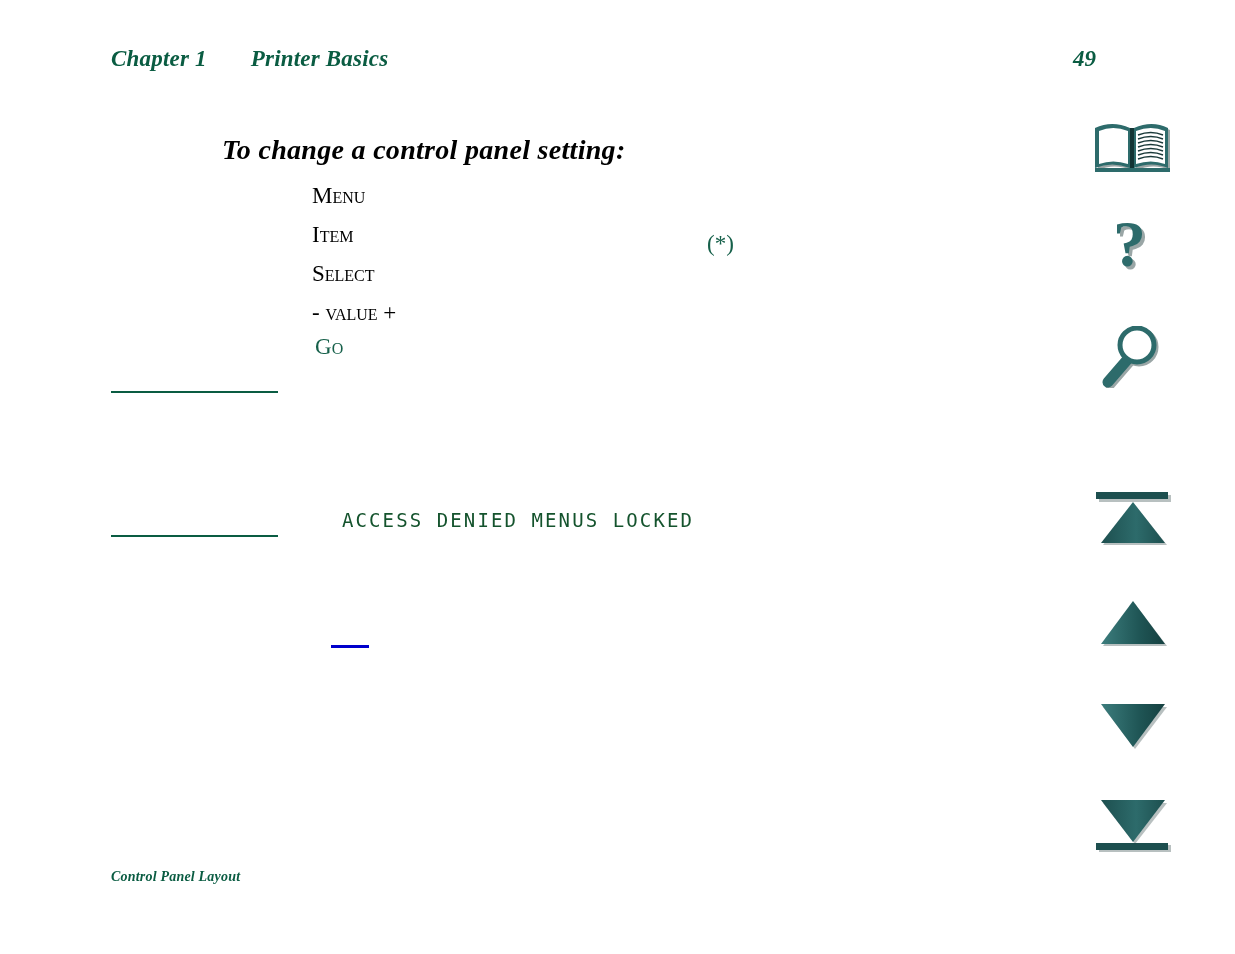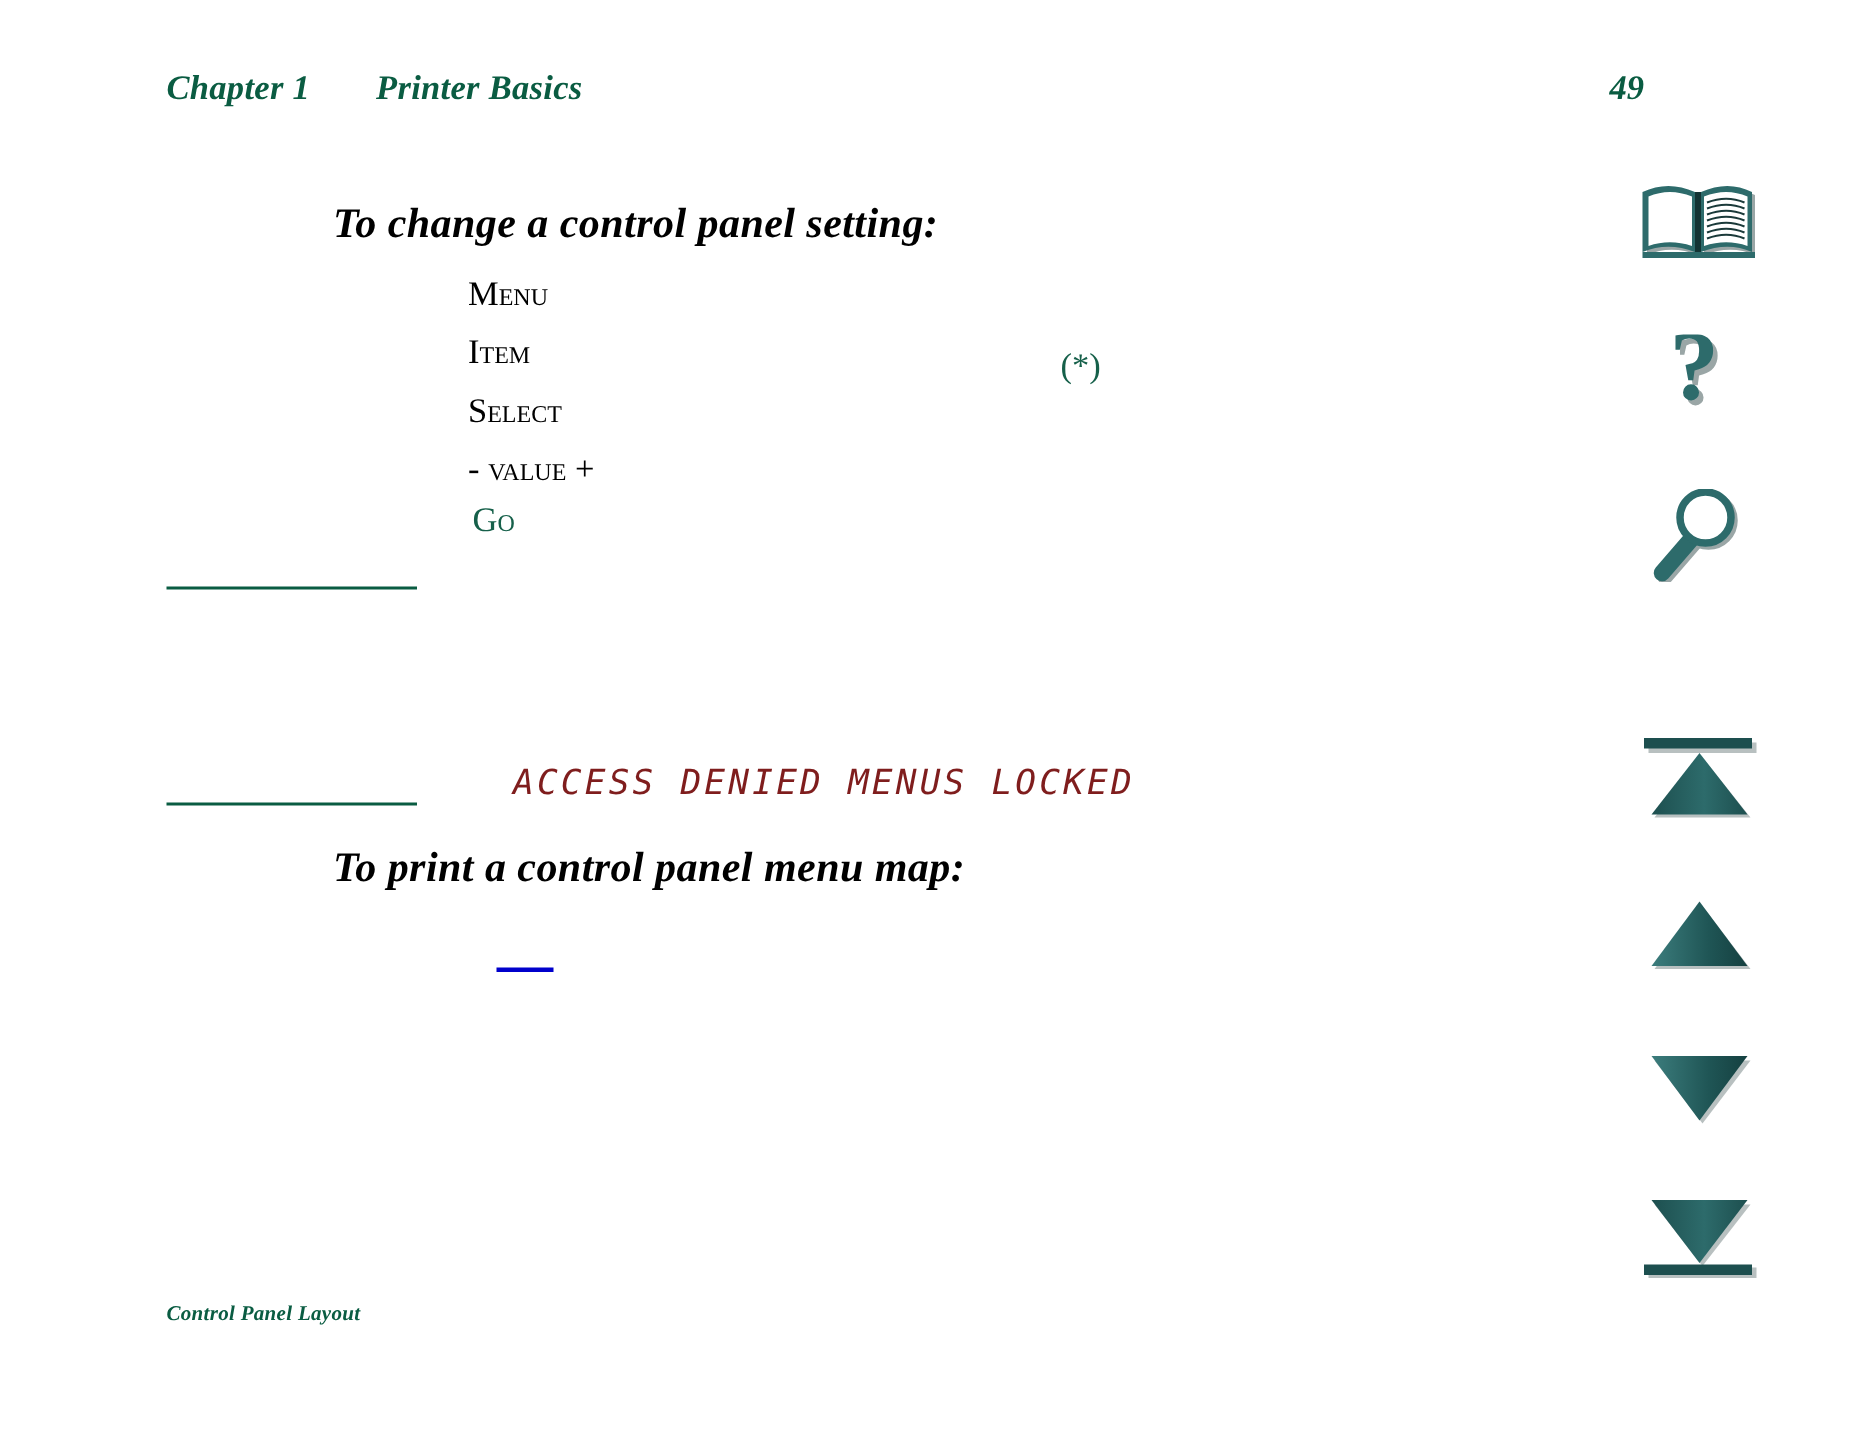--- a/index.html
+++ b/index.html
@@ -139,25 +139,24 @@
     height: 3px;
     background: #0000cc;
   }
 
   
   .lcd-line {
     position: absolute;
     left: 342px;
     top: 509px;
     font-family: "DejaVu Sans Mono", "Liberation Mono", monospace;
-    font-size: 23px;
+    font-size: 19px;
     letter-spacing: 2.1px;
-    color: #7f1d1d;
-    white-space: nowrap;
-    font-style: italic;
+    color: #14532d;
+    white-space: nowrap;
   }
 
   
   .nav-rail {
     position: absolute;
     left: 1088px;
     top: 118px;
     width: 100px;
     height: 740px;
   }
@@ -212,21 +211,20 @@
     </div>
   </div>
 
   <div class="key-go">Go</div>
 
   <div class="rule-green" id="rule-1"></div>
   <div class="rule-green" id="rule-2"></div>
 
   <div class="lcd-line">ACCESS DENIED MENUS LOCKED</div>
 
-  <div class="h-black" id="heading-print">To print a control panel menu map:</div>
 
   <div class="rule-blue"></div>
 
   <div class="h-green-foot">Control Panel Layout</div>
 
   <div class="nav-rail">
 
     <div class="nav-btn" id="btn-contents">
       <svg width="92" height="62" viewBox="0 0 92 62">
         <g>

